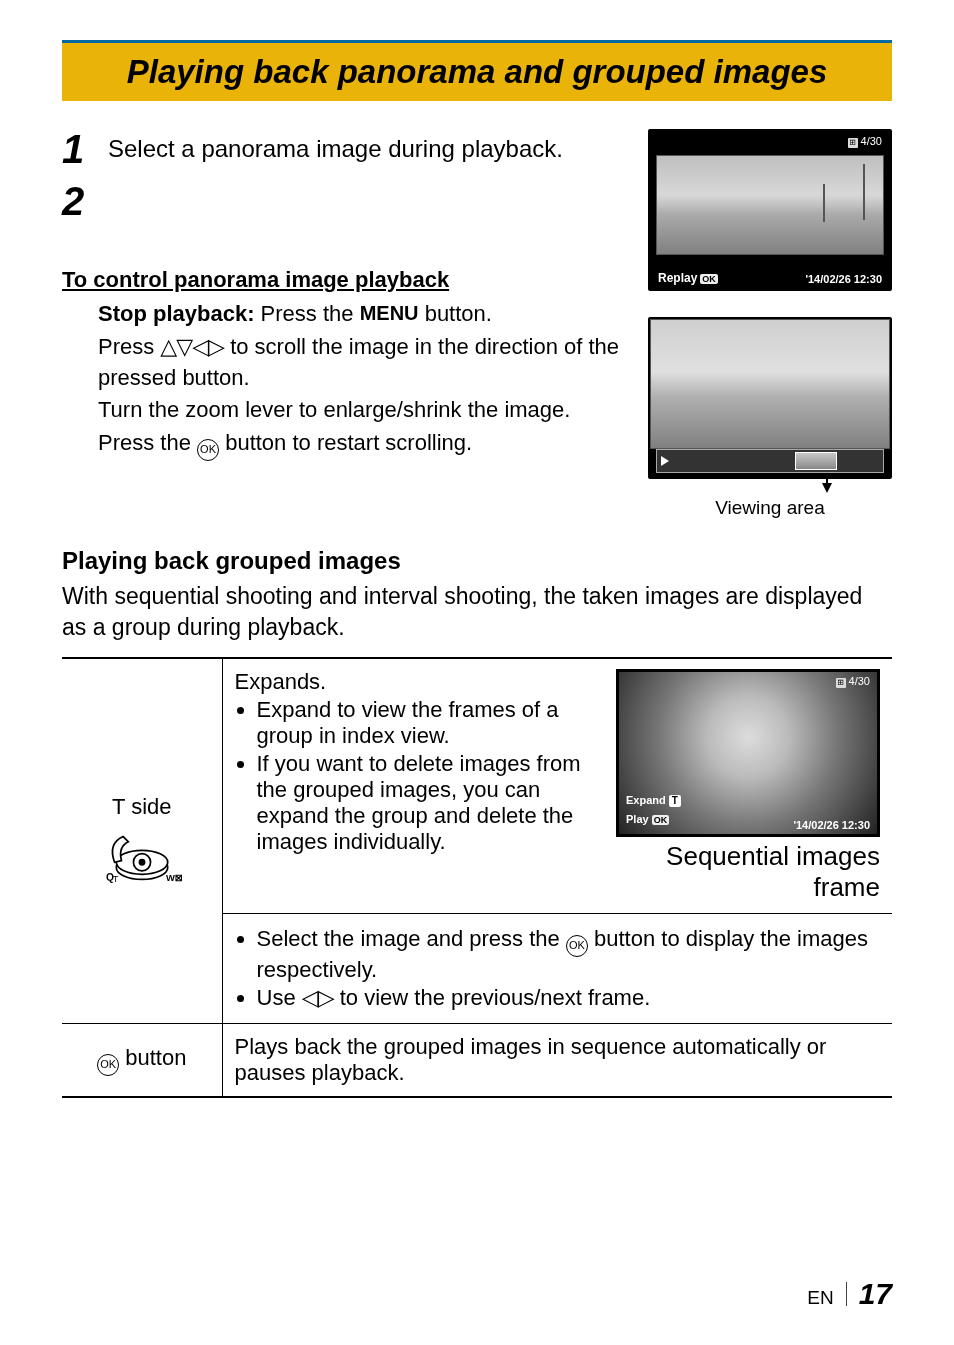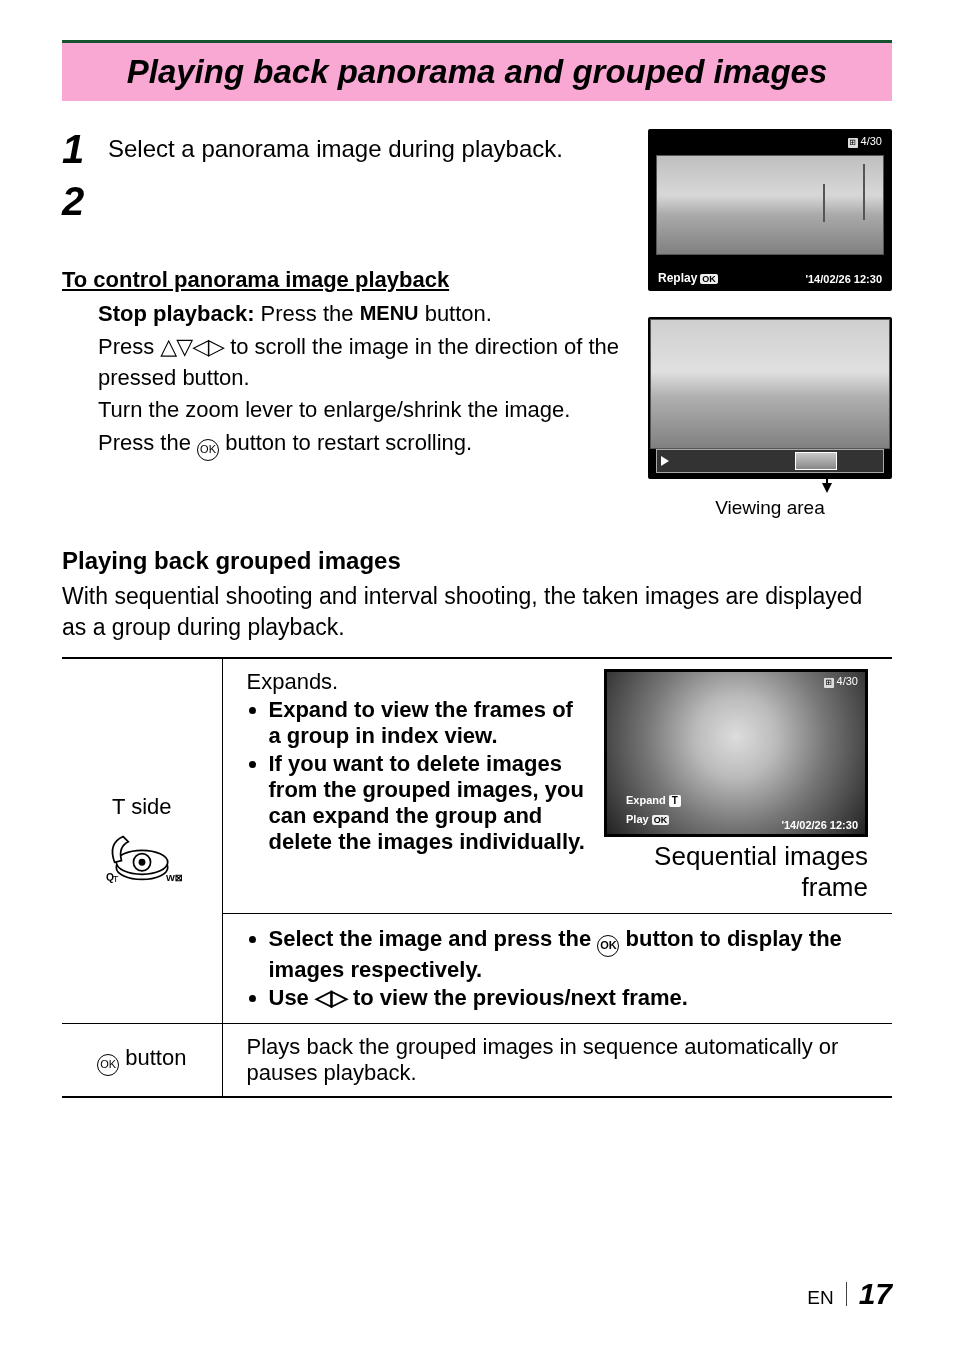--- a/index.html
+++ b/index.html
@@ -1,18 +1,18 @@
 <!DOCTYPE html>
 <html><head>
 <meta charset="utf-8">
 <style>
   * { box-sizing: border-box; margin: 0; padding: 0; }
   html, body { width: 954px; height: 1345px; font-family: Arial, Helvetica, sans-serif; color: #000; background: #fff; }
   .page { padding: 40px 62px 0 62px; position: relative; height: 1345px; }
-  .page-title-bar { background: #f9a8d4; border-top: 3px solid #14532d; padding: 10px 14px; margin-bottom: 28px; }
+  .page-title-bar { background: #eab308; border-top: 3px solid #0369a1; padding: 10px 14px; margin-bottom: 28px; }
   .page-title { font-size: 33px; font-weight: bold; font-style: italic; text-align: center; }
   .h3 { font-size: 24px; font-weight: bold; margin-bottom: 6px; }
   .body { font-size: 23px; line-height: 1.35; }
   .sec1 { margin-bottom: 22px; }
   .row-top { display: flex; gap: 24px; margin-bottom: 18px; }
   .col-left { flex: 1 1 auto; }
   .col-right { width: 244px; flex: 0 0 244px; }
   .step { display: flex; align-items: flex-start; gap: 16px; margin-bottom: 12px; }
   .step-num { font-size: 40px; font-weight: bold; font-style: italic; line-height: 1; width: 30px; }
   .step-text { font-size: 24px; line-height: 1.35; padding-top: 4px; }
@@ -35,36 +35,36 @@
   .minimap-play { position: absolute; left: 4px; top: 6px; width: 0; height: 0; border-left: 8px solid #fff; border-top: 5px solid transparent; border-bottom: 5px solid transparent; }
   .pointer-down { position: absolute; right: 60px; bottom: -14px; width: 0; height: 0; border-left: 5px solid transparent; border-right: 5px solid transparent; border-top: 10px solid #000; }
   .pointer-stem { position: absolute; right: 64px; bottom: -4px; width: 2px; height: 10px; background: #000; }
   .view-label { text-align: center; font-size: 19px; margin-top: 18px; }
   .subhead { font-size: 22px; font-weight: bold; text-decoration: underline; margin-bottom: 6px; }
   .indented { padding-left: 36px; font-size: 22px; line-height: 1.4; }
   .indented p { margin-bottom: 2px; }
   .arrows { font-family: Arial, sans-serif; letter-spacing: -1px; }
   .sec-group { margin-top: 28px; }
   table.g { width: 100%; border-collapse: collapse; font-size: 22px; margin-top: 14px; }
-  table.g td { border: 1px solid #000; padding: 10px 24px; vertical-align: top; }
+  table.g td { border: 1px solid #000; padding: 10px 12px; vertical-align: top; }
   table.g tr:first-child td { border-top-width: 2px; }
   table.g tr:last-child td { border-bottom-width: 2px; }
   table.g td:first-child { border-left: none; }
   table.g td:last-child { border-right: none; }
   .td-left { width: 160px; text-align: center; vertical-align: middle !important; }
   .zoom-lever { width: 90px; height: 60px; margin: 8px auto 0 auto; position: relative; }
   .zoom-lever svg { width: 100%; height: 100%; }
   .cell-flex { display: flex; gap: 14px; }
   .cell-text { flex: 1 1 auto; }
-  ul.bul { list-style: disc; padding-left: 22px; margin-top: 2px; font-weight: bold; }
+  ul.bul { list-style: disc; padding-left: 22px; margin-top: 2px; }
   ul.bul li { margin-bottom: 2px; }
   .seq-col { width: 264px; flex: 0 0 264px; }
   .screen3 { height: 168px; position: relative; background: #000; color: #fff; }
   .seq-img { position: absolute; inset: 3px; background: radial-gradient(circle at 50% 40%, #ddd 0%, #bbb 25%, #777 55%, #222 100%); }
-  .seq-lab { font-size: 11px; font-weight: bold; position: absolute; left: 22px; }
+  .seq-lab { font-size: 11px; font-weight: bold; position: absolute; left: 10px; }
   .expand-t { display:inline-block; background:#fff; color:#000; font-size:10px; font-weight:bold; width:12px; height:12px; line-height:12px; text-align:center; border-radius:2px; margin-left:3px; }
   .seq-cap { font-size: 26px; margin-top: 4px; text-align: right; }
   .footer { position: absolute; bottom: 34px; right: 62px; font-size: 22px; display: flex; align-items: baseline; gap: 10px; }
   .footer .en { font-size: 19px; }
   .footer .pn { font-weight: bold; font-style: italic; font-size: 30px; }
   .footer .bar { width: 1px; height: 24px; background: #444; display: inline-block; margin: 0 2px; align-self: center;}
   .menu-word { font-family: Arial; font-weight: bold; font-size: 20px; vertical-align: 1px; }
 </style>
 </head>
 <body>

